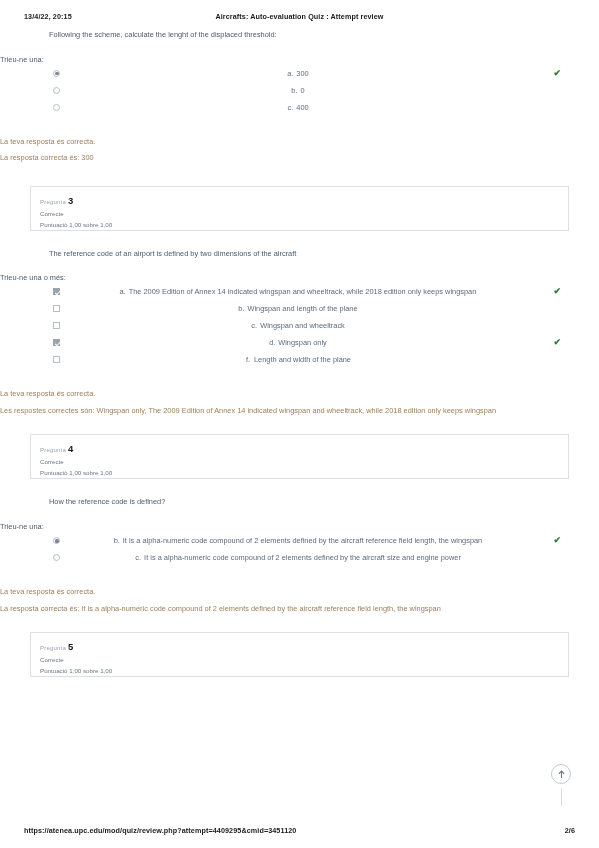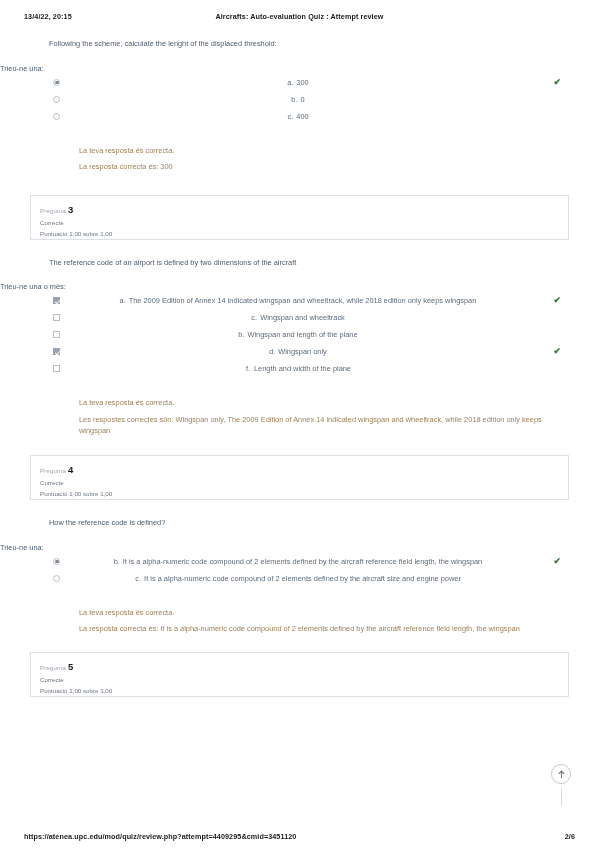--- a/index.html
+++ b/index.html
@@ -38,21 +38,21 @@
     position: absolute;
     left: 0;
     top: 0;
     width: 599px;
     text-align: center;
   }
 
   
   .print-footer {
     position: absolute;
-    bottom: 2px;
+    bottom: 8px;
     left: 0;
     width: 599px;
     height: 14px;
     font-size: 7.2px;
     color: #1a1a1a;
     font-weight: bold;
     letter-spacing: 0.1px;
   }
   .print-footer .pf-url {
     position: absolute;
@@ -61,21 +61,21 @@
   }
   .print-footer .pf-page {
     position: absolute;
     right: 24px;
     top: 0;
   }
 
   
   .page-body {
     position: absolute;
-    top: 39px;
+    top: 30px;
     left: 0;
     width: 599px;
   }
 
   .qtext {
     font-size: 7.4px;
     color: #495b6c;
     line-height: 1.45;
     padding-left: 49px;
     padding-right: 55px;
@@ -150,24 +150,22 @@
     position: absolute;
     right: 8px;
     top: 0px;
     color: #2e7d32;
     font-size: 9px;
     font-weight: bold;
     line-height: 1;
   }
 
   .feedback {
-    padding-left: 49px;
     padding-right: 55px;
     margin-top: 16px;
-    margin-left: 30px;
   }
   .feedback .fline {
     font-size: 7.4px;
     color: #9c7f58;
     line-height: 1.55;
     margin-bottom: 5px;
   }
 
   
   .qbox {
@@ -271,25 +269,25 @@
     <div class="qtext" style="margin-top:18px;">The reference code of an airport is defined by two dimensions of the aircraft</div>
     <div class="prompt">Trieu-ne una o més:</div>
     <div class="answers">
       <div class="opt">
         <span class="ctrl check on"></span>
         <span class="lbl">a.</span><span class="txt">The 2009 Edition of Annex 14 indicated wingspan and wheeltrack, while 2018 edition only keeps wingspan</span>
         <span class="tick">✔</span>
       </div>
       <div class="opt">
         <span class="ctrl check"></span>
+        <span class="lbl">b.</span><span class="txt">Wingspan and length of the plane</span>
+      </div>
+      <div class="opt">
+        <span class="ctrl check"></span>
         <span class="lbl">c.</span><span class="txt">Wingspan and wheeltrack</span>
-      </div>
-      <div class="opt">
-        <span class="ctrl check"></span>
-        <span class="lbl">b.</span><span class="txt">Wingspan and length of the plane</span>
       </div>
       <div class="opt">
         <span class="ctrl check on"></span>
         <span class="lbl">d.</span><span class="txt">Wingspan only</span>
         <span class="tick">✔</span>
       </div>
       <div class="opt">
         <span class="ctrl check"></span>
         <span class="lbl">f.</span><span class="txt">Length and width of the plane</span>
       </div>

